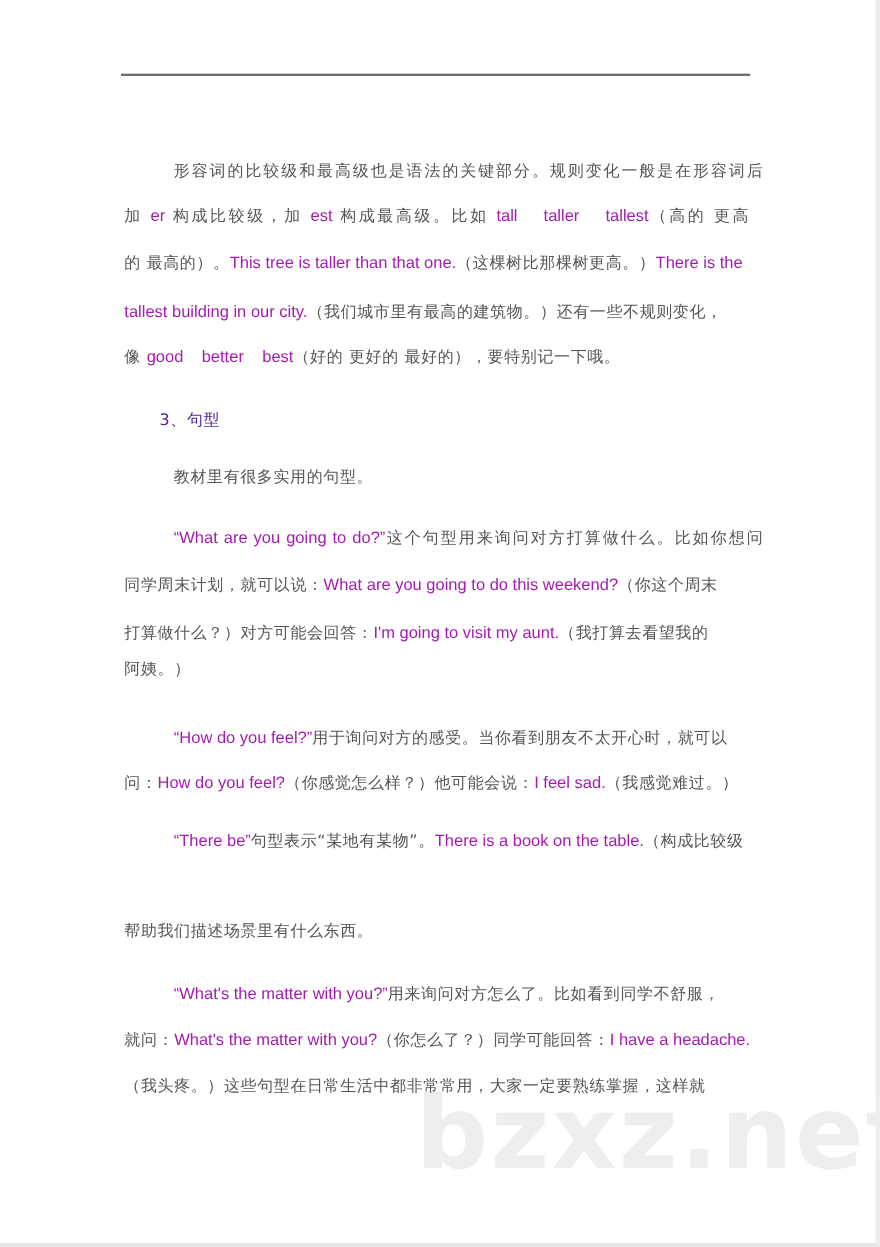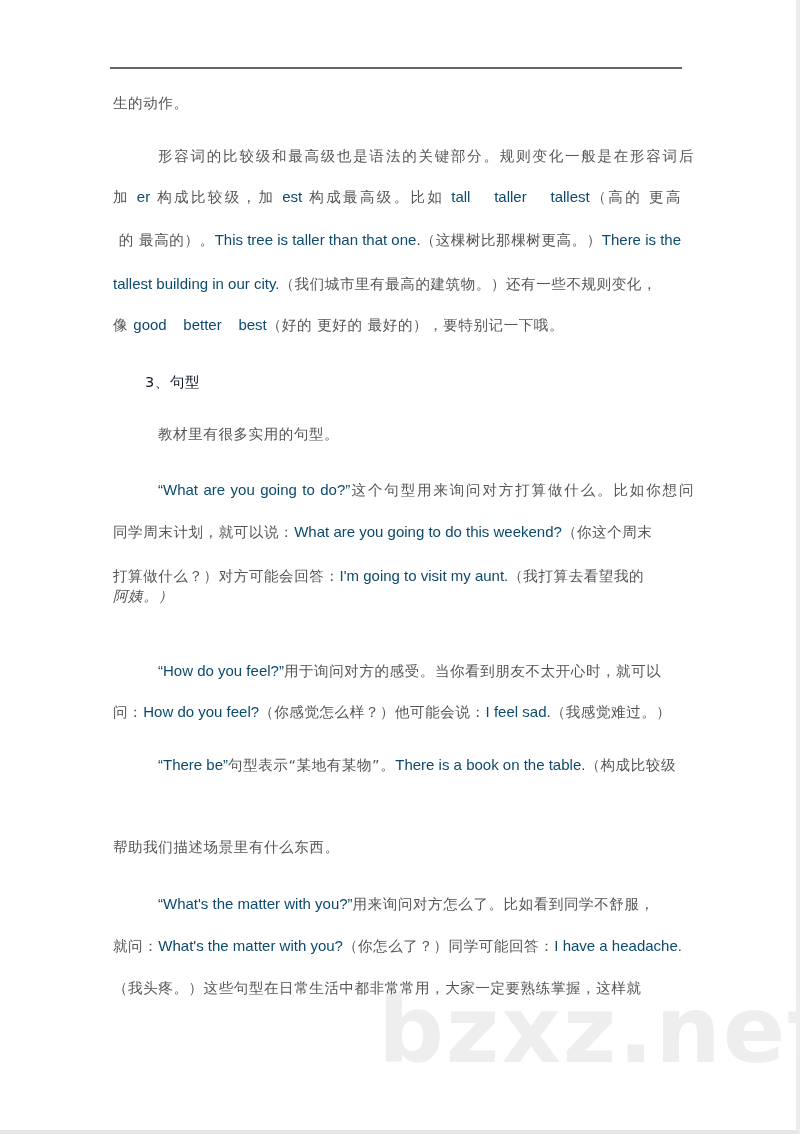--- a/index.html
+++ b/index.html
@@ -41,30 +41,30 @@
       white-space: nowrap;
       letter-spacing: 0.6px;
     }
     .line.justify {
       text-align: justify;
       text-align-last: justify;
     }
     .line.indent { left: 158px; width: 536px; }
     .en {
       font-family: "Liberation Sans", "DejaVu Sans", sans-serif;
-      color: #0c4a6e;
+      color: #a21caf;
       letter-spacing: 0;
       font-size: 15px;
     }
     .section-heading {
       position: absolute;
       left: 145px;
       font-size: 14.5px;
       line-height: 20px;
-      color: #0f172a;
+      color: #4c1d95;
       letter-spacing: 0.6px;
     }
     .watermark {
       position: absolute;
       left: 378px;
       top: 985px;
       font-family: "DejaVu Sans", "Liberation Sans", sans-serif;
       font-weight: bold;
       font-size: 92px;
       line-height: 92px;
@@ -77,31 +77,28 @@
   </style>
 </head>
 <body>
 
 <div class="page">
   <div class="watermark">bzxz.net</div>
 
   <div class="content">
     <div class="header-rule"></div>
 
-    <div class="line" style="top:93px;">
-      <span>生的动作。</span>
-    </div>
 
     <div class="line indent justify" style="top:146px;">
       <span>形容词的比较级和最高级也是语法的关键部分。规则变化一般是在形容词后</span>
     </div>
     <div class="line justify" style="top:187px;">
       <span>加 </span><span class="en">er</span><span> 构成比较级，加 </span><span class="en">est</span><span> 构成最高级。比如 </span><span class="en" style="white-space:pre;">tall    taller    tallest</span><span>（高的  更高</span>
     </div>
-    <div class="line" style="top:230px;text-align:right;">
+    <div class="line" style="top:230px;">
       <span>的  最高的）。</span><span class="en">This tree is taller than that one.</span><span>（这棵树比那棵树更高。）</span><span class="en">There is the</span>
     </div>
     <div class="line" style="top:274px;">
       <span class="en">tallest building in our city.</span><span>（我们城市里有最高的建筑物。）还有一些不规则变化，</span>
     </div>
     <div class="line" style="top:315px;">
       <span>像 </span><span class="en" style="white-space:pre;text-align:right;">good    better    best</span><span>（好的  更好的  最好的），要特别记一下哦。</span>
     </div>
 
     <div class="section-heading" style="top:372px;">3、句型</div>
@@ -112,21 +109,21 @@
 
     <div class="line indent justify" style="top:480px;">
       <span class="en">“What are you going to do?”</span><span>这个句型用来询问对方打算做什么。比如你想问</span>
     </div>
     <div class="line" style="top:566px;">
       <span>打算做什么？）对方可能会回答：</span><span class="en">I'm going to visit my aunt.</span><span>（我打算去看望我的</span>
     </div>
     <div class="line" style="top:522px;">
       <span>同学周末计划，就可以说：</span><span class="en">What are you going to do this weekend?</span><span>（你这个周末</span>
     </div>
-    <div class="line" style="top:586px;font-style:italic;">
+    <div class="line" style="top:599px;">
       <span>阿姨。）</span>
     </div>
 
     <div class="line indent" style="top:661px;">
       <span class="en">“How do you feel?”</span><span>用于询问对方的感受。当你看到朋友不太开心时，就可以</span>
     </div>
     <div class="line" style="top:702px;">
       <span>问：</span><span class="en">How do you feel?</span><span>（你感觉怎么样？）他可能会说：</span><span class="en">I feel sad.</span><span>（我感觉难过。）</span>
     </div>
 

